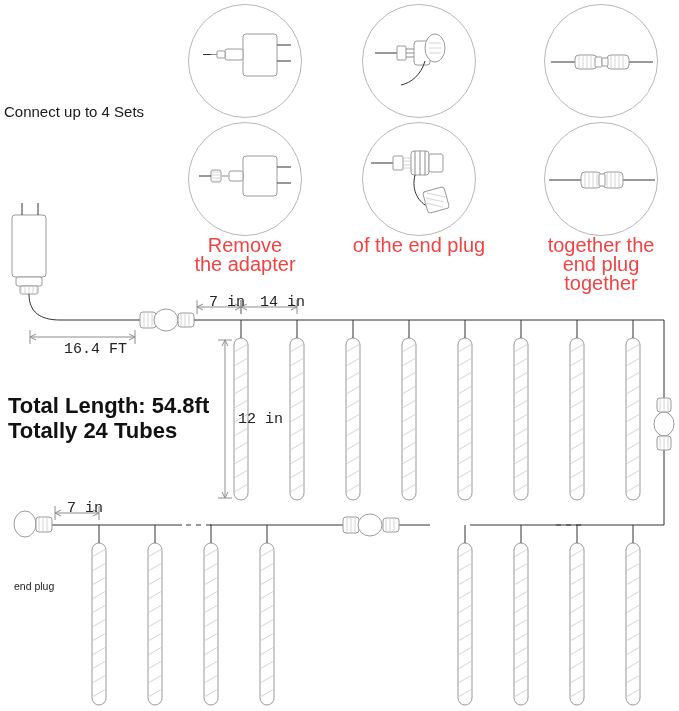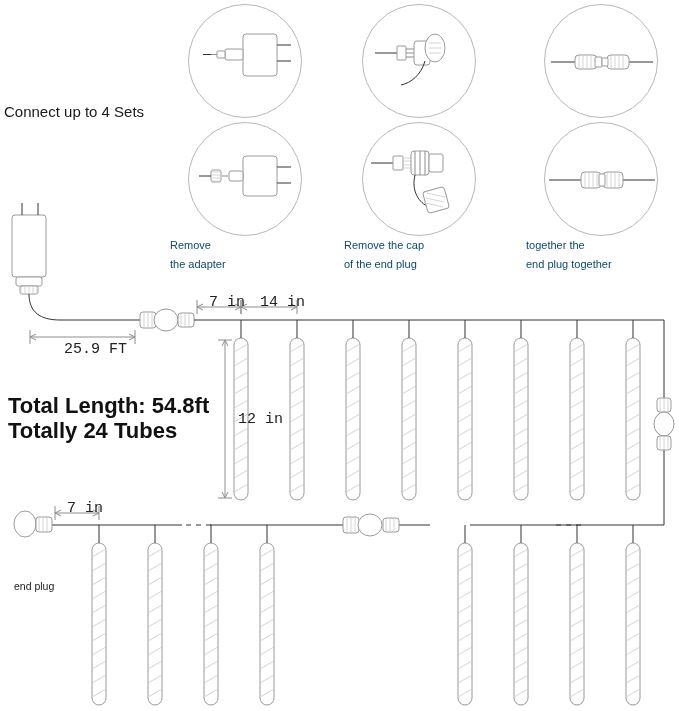--- a/index.html
+++ b/index.html
@@ -25,23 +25,24 @@
     position: absolute;
     border: 1px solid #b8b8b8;
     border-radius: 50%;
     background: #ffffff;
     box-sizing: border-box;
   }
   .circle svg { position: absolute; left: 0; top: 0; }
 
   .caption {
     position: absolute;
-    font-size: 11px;
+    text-align: center;
+    font-size: 20px;
     line-height: 19px;
-    color: #0c4a6e;
+    color: #ef4444;
     width: 150px;
   }
 
   .connect-label {
     position: absolute;
     left: 4px;
     top: 103px;
     font-size: 15px;
     color: #1a1a1a;
     white-space: nowrap;
@@ -158,21 +159,20 @@
     </svg>
   </div>
 
   <div class="connect-label">Connect up to 4 Sets</div>
 
   <div class="caption" style="left:170px; top:236px;">
     <div>Remove</div>
     <div>the adapter</div>
   </div>
   <div class="caption" style="left:344px; top:236px;">
-    <div>Remove the cap</div>
     <div>of the end plug</div>
   </div>
   <div class="caption" style="left:526px; top:236px;">
     <div>together the</div>
     <div>end plug together</div>
   </div>
 
   <svg class="abs" style="left:0; top:0;" width="679" height="711" viewBox="0 0 679 711">
 
     <g>
@@ -331,21 +331,21 @@
       <path d="M218 340 h14 M218 498 h14 M225 340 v158"></path>
       <path d="M225 340 l-3 6 M225 340 l3 6 M225 498 l-3 -6 M225 498 l3 -6"></path>
     </g>
 
     <g class="ln-thin">
       <path d="M55 506 v14 M99 506 v14 M55 513 h44"></path>
       <path d="M55 513 l6 -3 M55 513 l6 3 M99 513 l-6 -3 M99 513 l-6 3"></path>
     </g>
   </svg>
 
-  <div class="dim" style="left:64px; top:341px;">25.9 FT</div>
+  <div class="dim" style="left:64px; top:341px;">16.4 FT</div>
   <div class="dim" style="left:209px; top:294px;">7 in</div>
   <div class="dim" style="left:260px; top:294px;">14 in</div>
   <div class="dim" style="left:206px; top:411px;margin-left:32px;">12 in</div>
   <div class="dim" style="left:67px; top:500px;">7 in</div>
 
   <div class="small-lbl" style="left:14px; top:541px;margin-top:39px;">end plug</div>
 
   <div class="total-label">
     <div>Total Length: 54.8ft</div>
     <div>Totally 24 Tubes</div>

